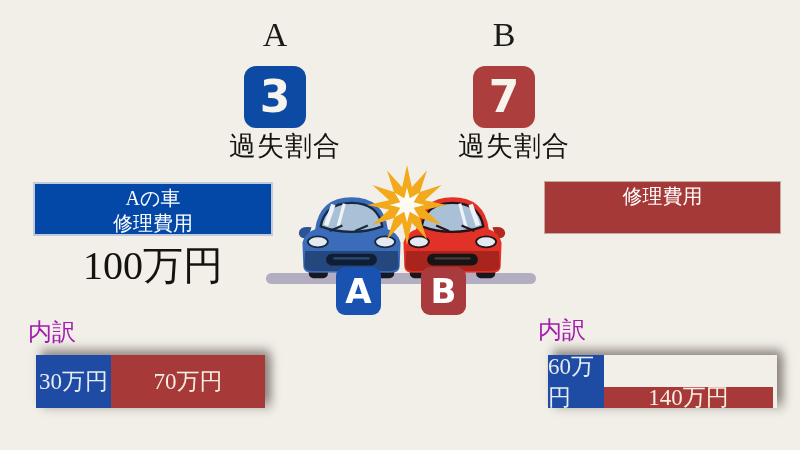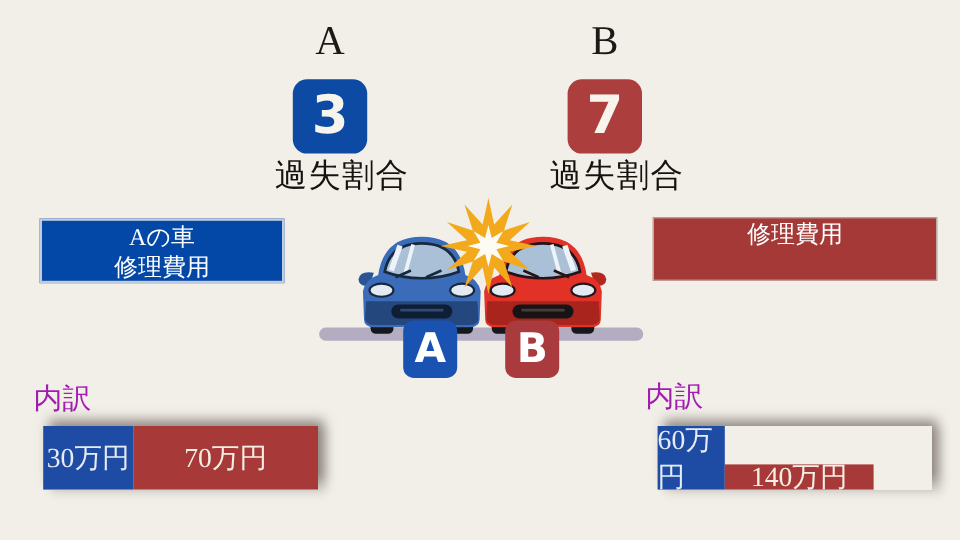--- a/index.html
+++ b/index.html
@@ -12,21 +12,21 @@
   .score{
     width:62px;height:62px;border-radius:12px;display:flex;align-items:center;justify-content:center;
     color:#f6f4ec;font-family:"DejaVu Sans","Liberation Sans",sans-serif;font-weight:bold;font-size:44px;line-height:1;
   }
   .score-blue{background:#0c4aa4;}
   .score-red{background:#ad3e3e;}
   .fault-label{width:130px;text-align:right;font-size:27px;color:#15130f;letter-spacing:1px;}
   .info-box{
     color:#ffffff;text-align:center;font-size:20px;line-height:25px;padding-top:2px;box-sizing:border-box;
   }
-  .info-box-blue{width:204px;height:54px;background:#0348a7;border:2px solid #c2cbdb;}
+  .info-box-blue{width:240px;height:54px;background:#0348a7;border:2px solid #c2cbdb;}
   .info-box-red{width:237px;height:53px;background:#a43937;border:1px solid #c0aaa2;}
   .amount{text-align:center;font-size:40px;color:#14120e;}
   .breakdown-label{font-size:24px;color:#a21caf;}
   .bar{
     height:53px;display:flex;
     box-shadow:5px -6px 9px rgba(74,62,55,0.5), 7px 2px 8px rgba(74,62,55,0.22);
   }
   .seg{display:flex;align-items:center;justify-content:center;font-size:23px;}
   .seg-blue{background:#1e4ba4;color:#e7ebf4;}
   .seg-red{background:#a83939;color:#f4efe4;}
@@ -53,20 +53,21 @@
     <span>7</span>
   </div>
 
   <div class="abs fault-label" style="left:211px;top:128px;">過失割合</div>
   <div class="abs fault-label" style="left:440px;top:128px;">過失割合</div>
 
   <div class="abs info-box info-box-blue" style="left:33px;top:182px;">
     <div>Aの車</div>
     <div>修理費用</div>
   </div>
+  <div class="abs amount" style="left:33px;top:238px;width:240px;">100万円</div>
 
   <div class="abs info-box info-box-red" style="left:544px;top:181px;">
     <div>修理費用</div>
   </div>
 
   <div class="abs road" style="left:266px;top:273px;"></div>
 
   <svg class="abs" style="left:297px;top:189px;" width="109" height="93" viewBox="0 0 120 102">
     <g>
       <rect x="13" y="74" width="21" height="24" rx="5" fill="#17171e"></rect>
@@ -123,18 +124,18 @@
     <div class="seg seg-red" style="width:154px;">
       <span>70万円</span>
     </div>
   </div>
 
   <div class="abs breakdown-label" style="left:538px;top:314px;">内訳</div>
   <div class="abs bar" style="left:548px;top:355px;width:229px;">
     <div class="seg seg-blue" style="width:56px;">
       <span>60万円</span>
     </div>
-    <div class="seg seg-red" style="width:124px;margin-top:32px;">
+    <div class="seg seg-red" style="width:169px;margin-top:32px;">
       <span>140万円</span>
     </div>
   </div>
 
 </div>
 
 </body></html>

